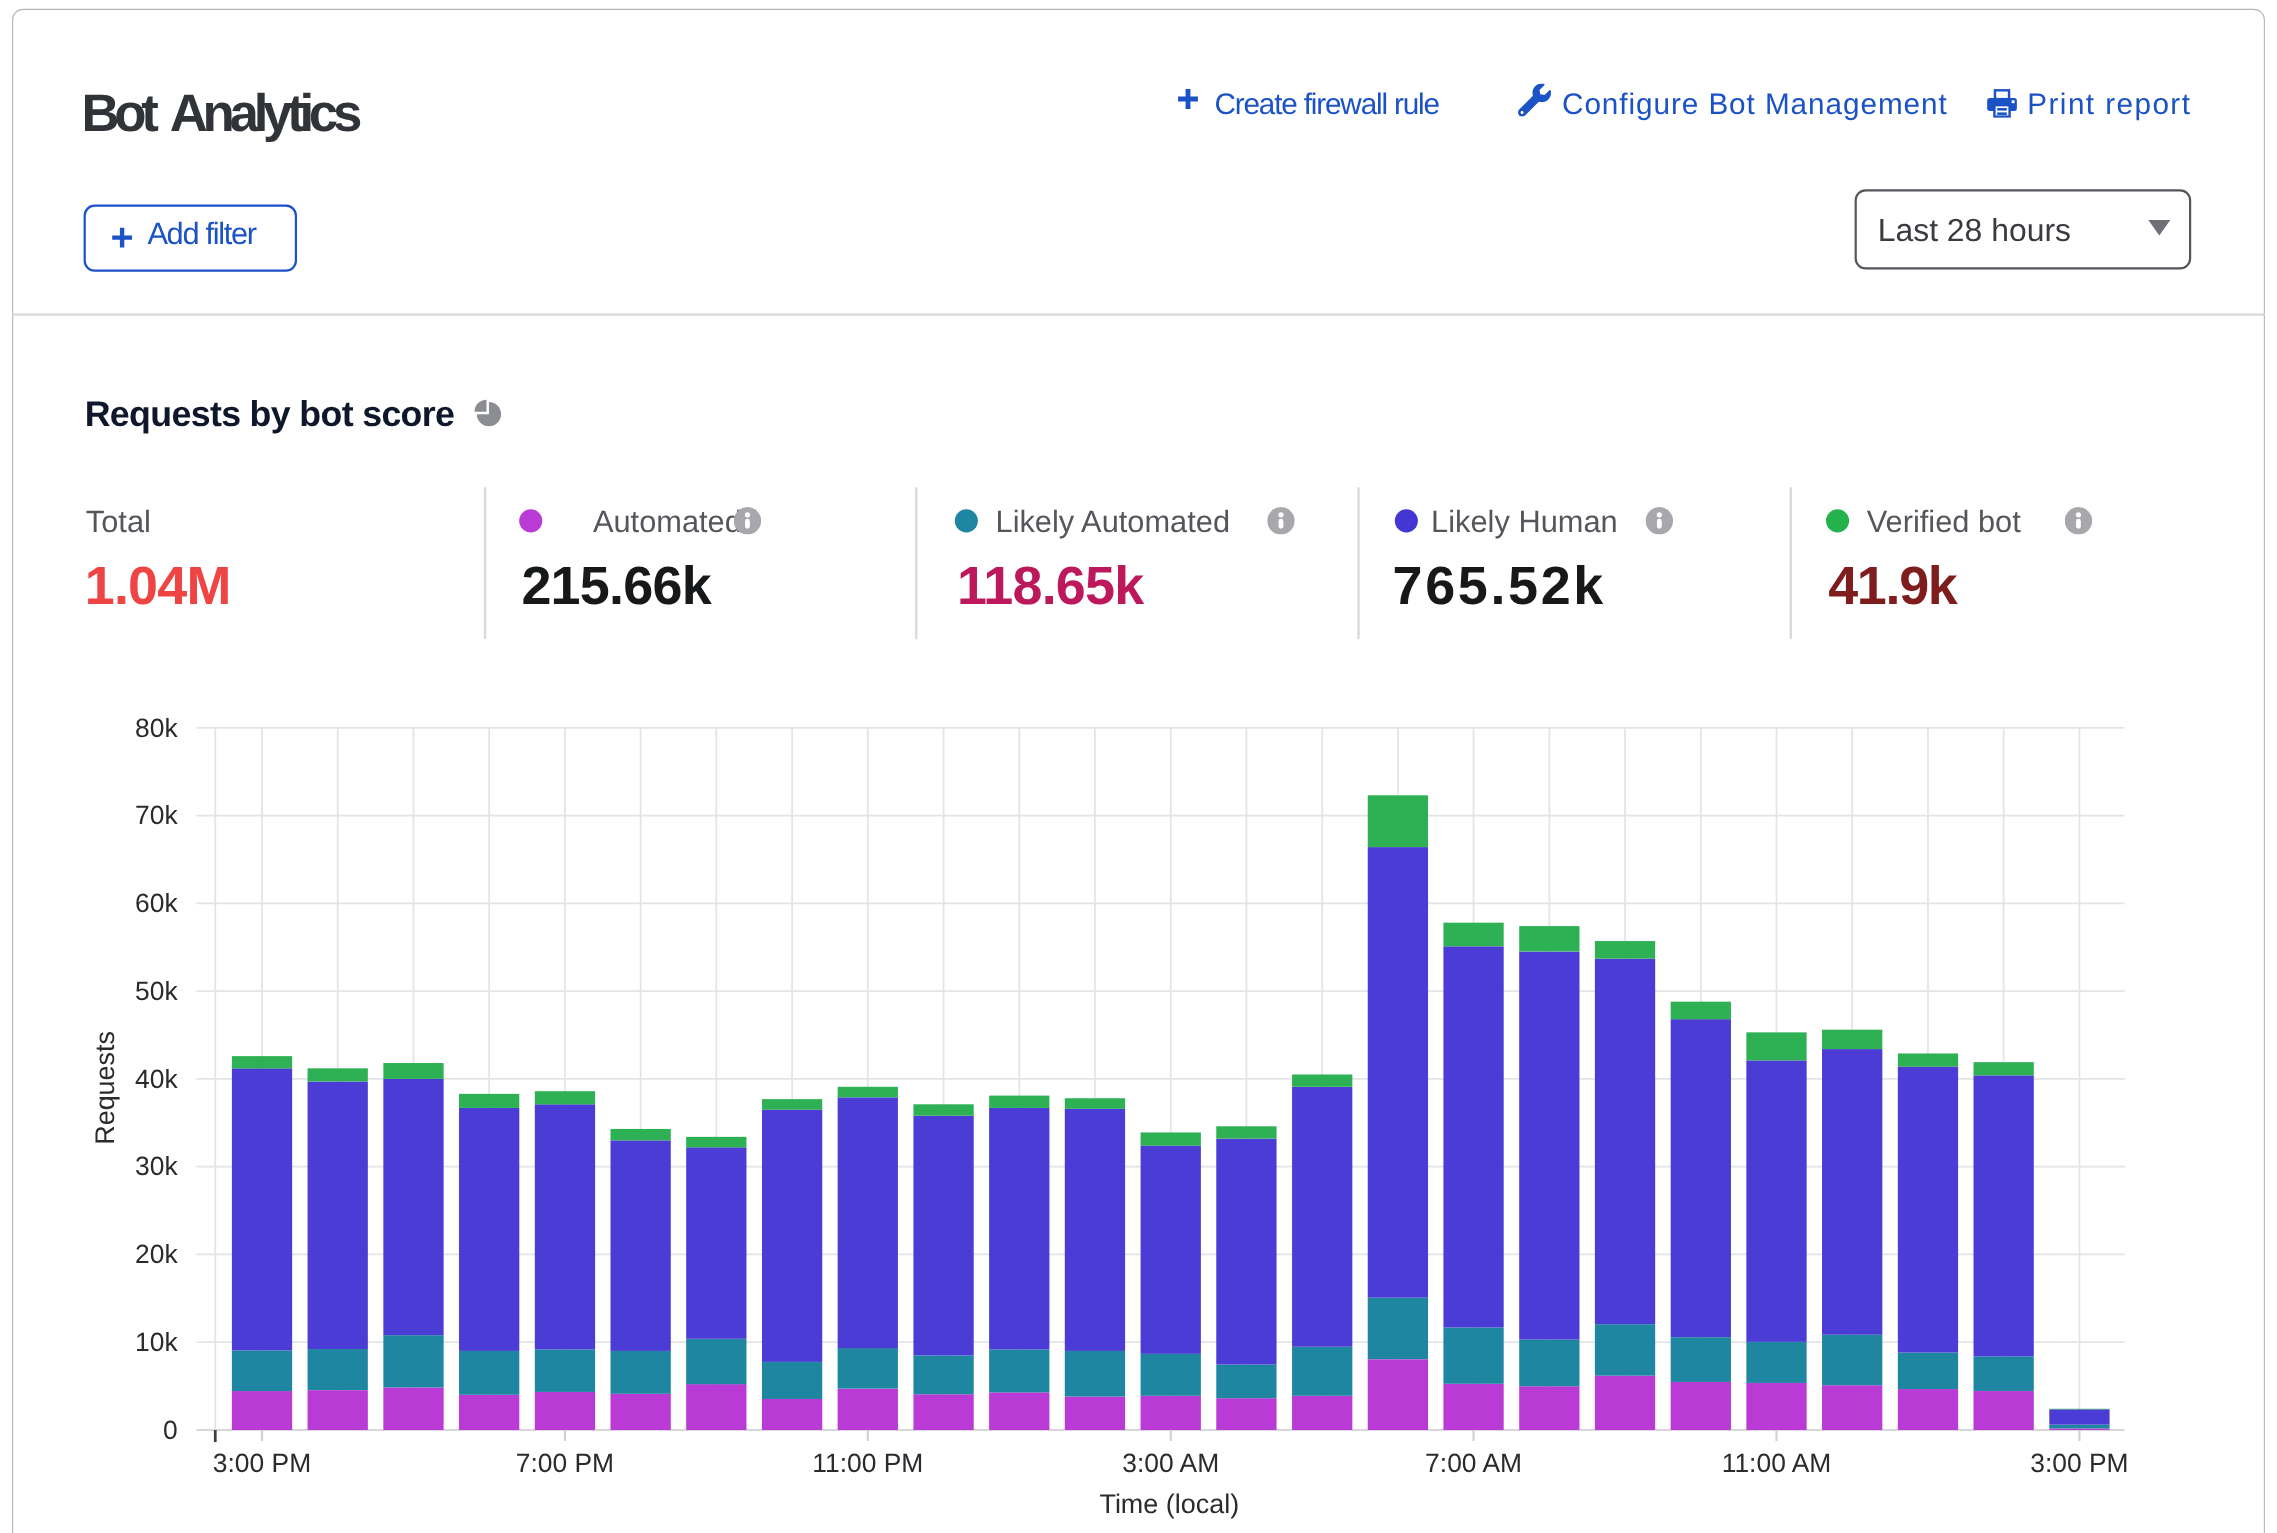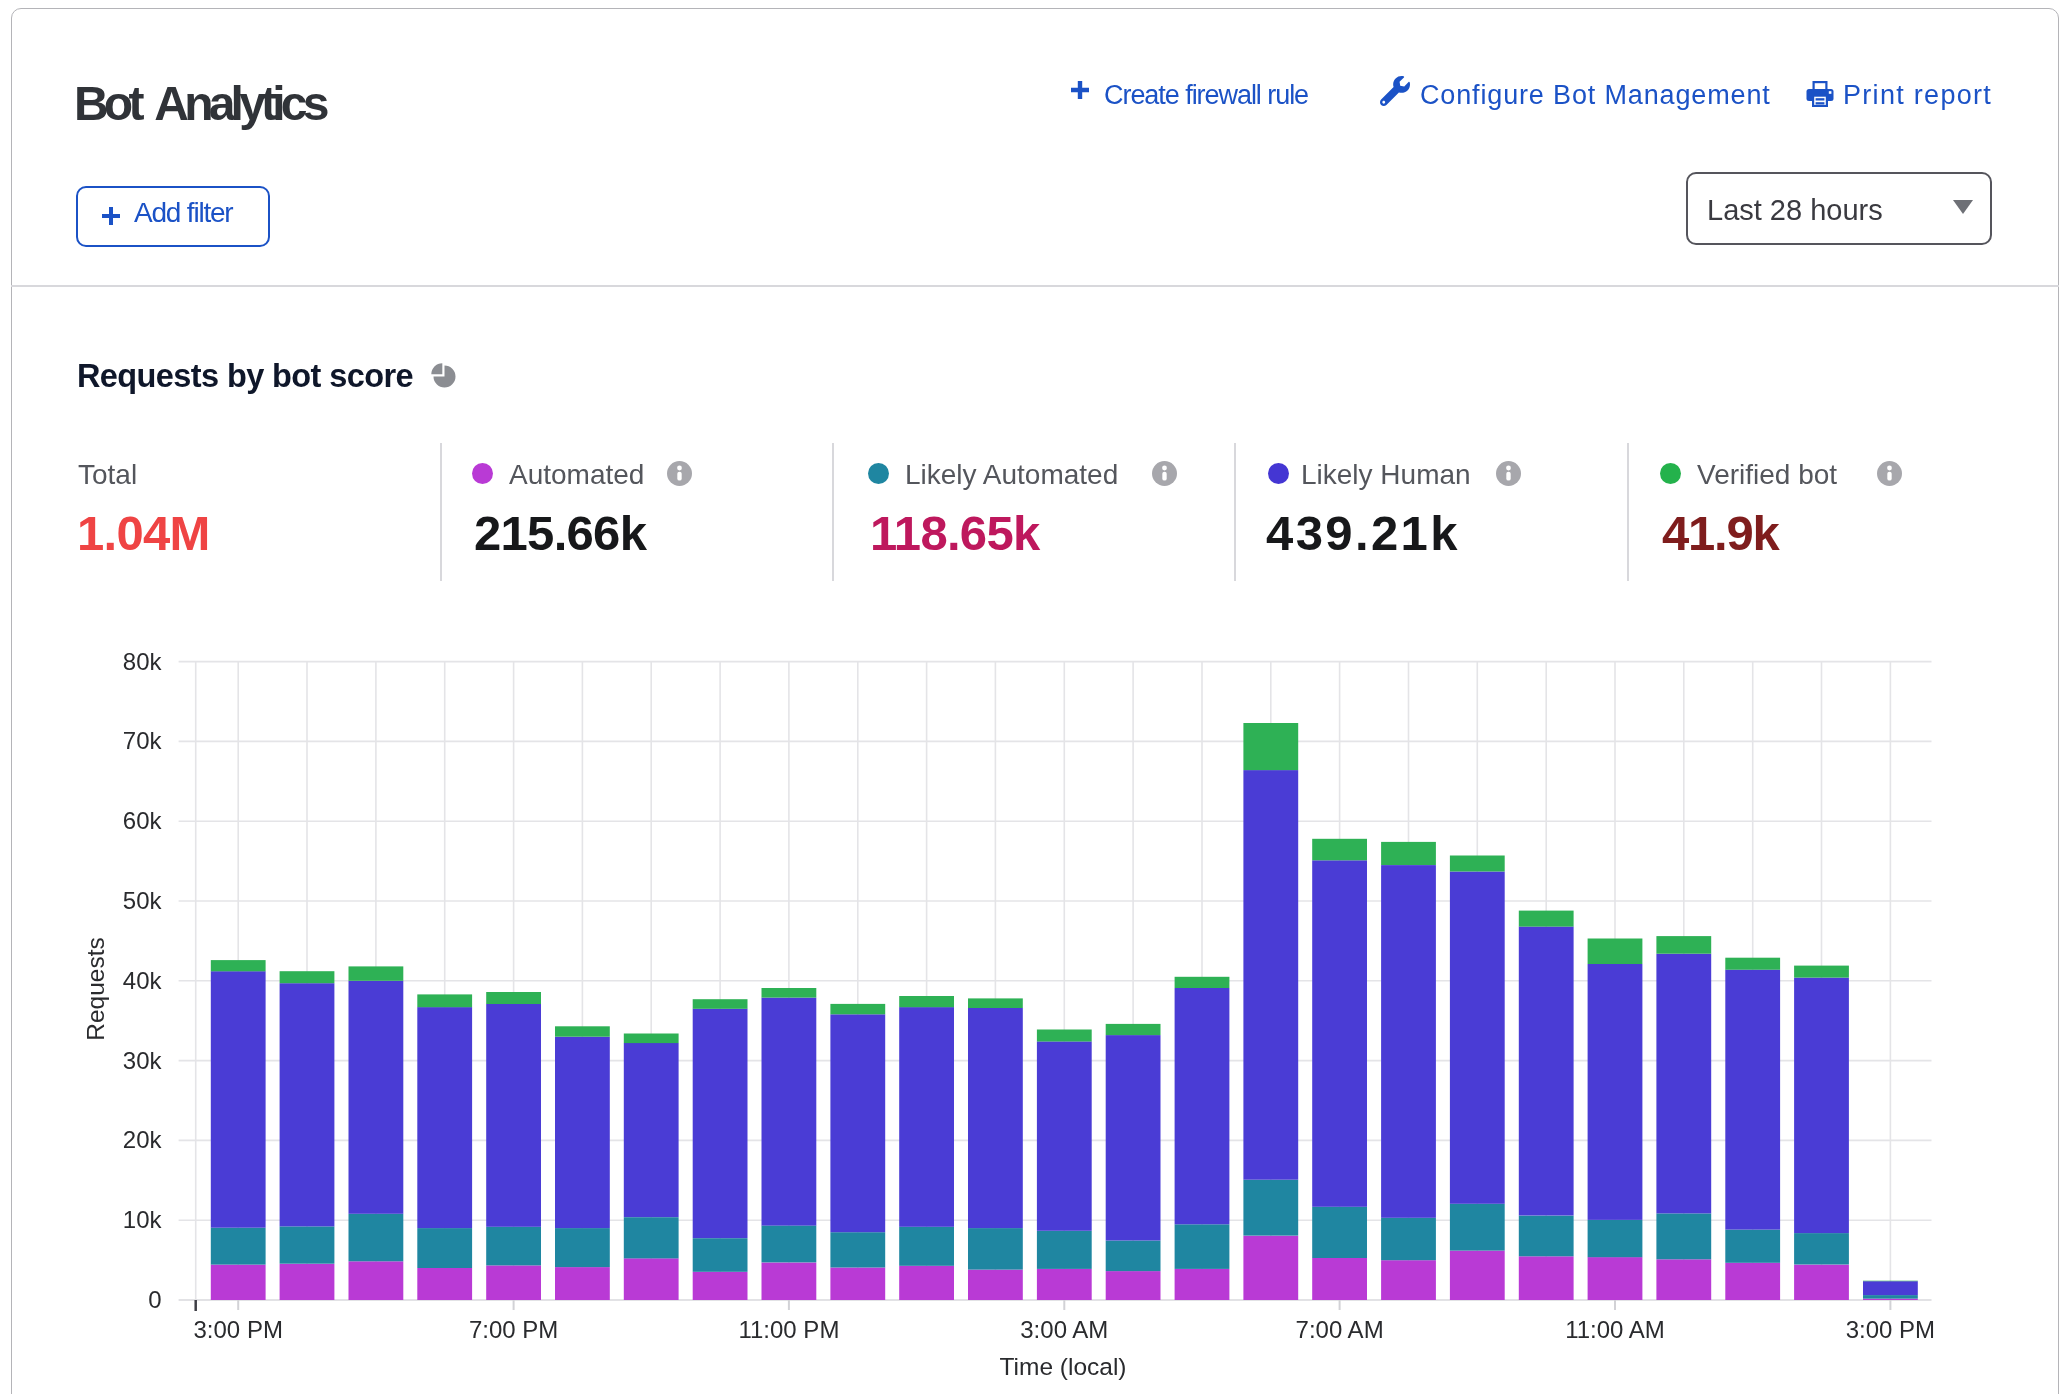--- a/index.html
+++ b/index.html
@@ -46,28 +46,28 @@
     <path d="M11.3 12.3 L0.3 12.3 A11 11 0 0 1 11.3 1.3 Z" fill="#8b8d92"></path>
   </svg>
 
 <div style="position:absolute;left:78px;top:459px;font-size:28px;color:#54565c">Total</div>
 <div style="position:absolute;left:77px;top:505px;font-size:49px;font-weight:bold;color:#ef4444;letter-spacing:-0.7px">1.04M</div>
 <div style="position:absolute;left:439.6px;top:443px;width:2px;height:138px;background:#d8d8dc"></div>
 <div style="position:absolute;left:831.5px;top:443px;width:2px;height:138px;background:#d8d8dc"></div>
 <div style="position:absolute;left:1234px;top:443px;width:2px;height:138px;background:#d8d8dc"></div>
 <div style="position:absolute;left:1627px;top:443px;width:2px;height:138px;background:#d8d8dc"></div>
 <div style="position:absolute;left:472px;top:463px;width:21px;height:21px;border-radius:50%;background:#b93ad5"></div>
-<div style="position:absolute;left:509px;top:459px;font-size:28px;color:#54565c">Automated</div>
+<div style="position:absolute;left:539px;top:459px;font-size:28px;color:#54565c">Automated</div>
 <div style="position:absolute;left:474px;top:505px;font-size:49px;font-weight:bold;color:#17181a;letter-spacing:-0.7px">215.66k</div>
 <div style="position:absolute;left:868px;top:463px;width:21px;height:21px;border-radius:50%;background:#1f86a1"></div>
 <div style="position:absolute;left:905px;top:459px;font-size:28px;color:#54565c">Likely Automated</div>
 <div style="position:absolute;left:870px;top:505px;font-size:49px;font-weight:bold;color:#be185d;letter-spacing:-0.7px">118.65k</div>
 <div style="position:absolute;left:1268px;top:463px;width:21px;height:21px;border-radius:50%;background:#4436d3"></div>
 <div style="position:absolute;left:1301px;top:459px;font-size:28px;color:#54565c">Likely Human</div>
-<div style="position:absolute;left:1266px;top:505px;font-size:49px;font-weight:bold;color:#17181a;letter-spacing:2.4px">439.21k</div>
+<div style="position:absolute;left:1266px;top:505px;font-size:49px;font-weight:bold;color:#17181a;letter-spacing:2.4px">765.52k</div>
 <div style="position:absolute;left:1660px;top:463px;width:21px;height:21px;border-radius:50%;background:#24b24c"></div>
 <div style="position:absolute;left:1697px;top:459px;font-size:28px;color:#54565c">Verified bot</div>
 <div style="position:absolute;left:1662px;top:505px;font-size:49px;font-weight:bold;color:#7f1d1d;letter-spacing:-1.2px">41.9k</div>
 <svg style="position:absolute;left:667px;top:461px" width="25" height="25" viewBox="0 0 24 24">
     <circle cx="12" cy="12" r="12" fill="#a7a7ac"></circle>
     <circle cx="12" cy="6.7" r="2.3" fill="#fff"></circle>
     <rect x="9.9" y="10.2" width="4.2" height="8.6" rx="2.1" fill="#fff"></rect>
   </svg>
 <svg style="position:absolute;left:1152px;top:461px" width="25" height="25" viewBox="0 0 24 24">
     <circle cx="12" cy="12" r="12" fill="#a7a7ac"></circle>

